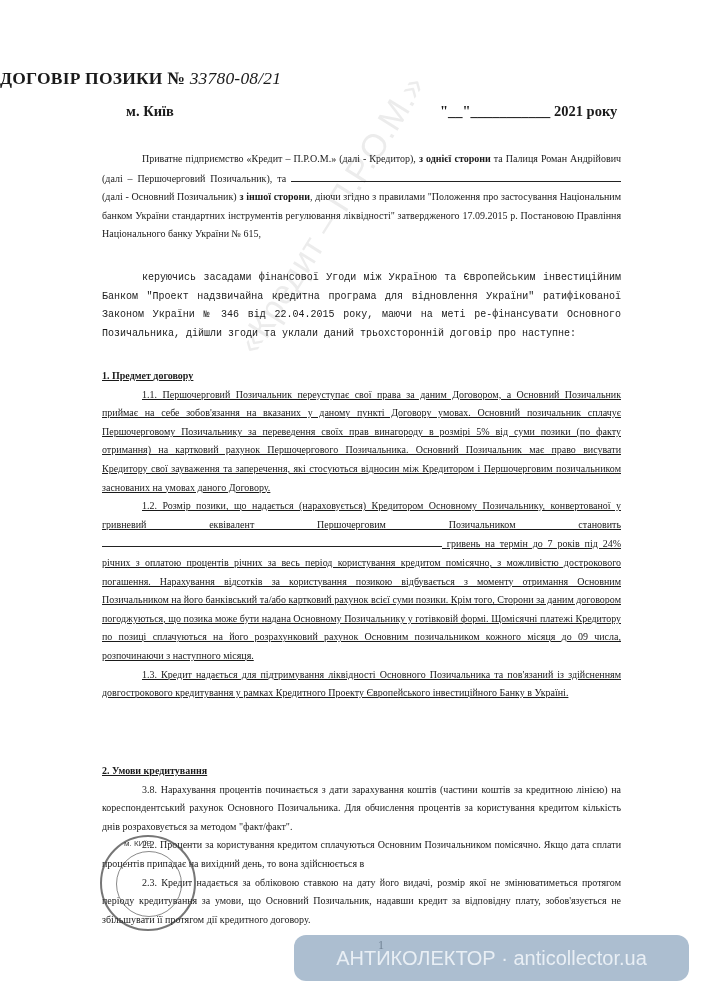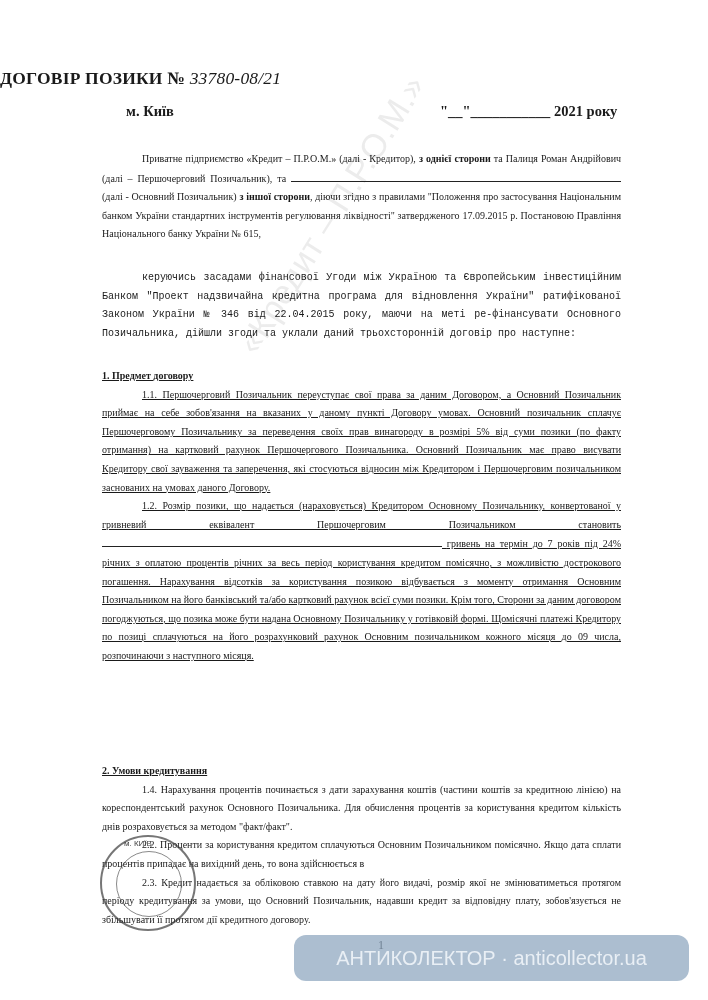--- a/index.html
+++ b/index.html
@@ -81,25 +81,26 @@
   </div>
 
   <div class="body-text" style="top:367px;text-decoration:underline;">
     <p class="sec-head">1. Предмет договору</p>
     <p class="p indent">1.1. Першочерговий Позичальник переуступає свої права за даним Договором, а Основний Позичальник приймає на себе зобов'язання на вказаних у даному пункті Договору умовах. Основний позичальник сплачує Першочерговому Позичальнику за переведення своїх прав винагороду в розмірі 5% від суми позики (по факту отримання) на картковий рахунок Першочергового Позичальника. Основний Позичальник має право висувати Кредитору свої зауваження та заперечення, які стосуються відносин між Кредитором і Першочерговим позичальником заснованих на умовах даного Договору.</p>
     <p class="p indent">
       <span>1.2. Розмір позики, що надається (нараховується) Кредитором Основному Позичальнику, конвертованої у гривневий еквівалент Першочерговим Позичальником становить</span>
       <span class="blank" style="width:340px;"></span>
       <span>гривень на термін до 7 років під 24% річних з оплатою процентів річних за весь період користування кредитом помісячно, з можливістю дострокового погашення. Нарахування відсотків за користування позикою відбувається з моменту отримання Основним Позичальником на його банківський та/або картковий рахунок всієї суми позики. Крім того, Сторони за даним договором погоджуються, що позика може бути надана Основному Позичальнику у готівковій формі. Щомісячні платежі Кредитору по позиці сплачуються на його розрахунковий рахунок Основним позичальником кожного місяця до 09 числа, розпочинаючи з наступного місяця.</span>
     </p>
+    <p class="p indent">1.3. Кредит надається для підтримування ліквідності Основного Позичальника та пов'язаний із здійсненням довгострокового кредитування у рамках Кредитного Проекту Європейського інвестиційного Банку в Україні.</p>
   </div>
 
   <div class="body-text" style="top:762px;">
     <p class="sec-head">2. Умови кредитування</p>
-    <p class="p indent">1.4. Нарахування процентів починається з дати зарахування коштів (частини коштів за кредитною лінією) на кореспондентський рахунок Основного Позичальника. Для обчислення процентів за користування кредитом кількість днів розраховується за методом "факт/факт".</p>
+    <p class="p indent">3.8. Нарахування процентів починається з дати зарахування коштів (частини коштів за кредитною лінією) на кореспондентський рахунок Основного Позичальника. Для обчислення процентів за користування кредитом кількість днів розраховується за методом "факт/факт".</p>
     <p class="p indent">
       <span>2.2. Проценти за користування кредитом сплачуються Основним Позичальником помісячно. Якщо дата сплати процентів припадає на вихідний день, то вона здійснюється в</span>
     </p>
     <p class="p indent">2.3. Кредит надається за обліковою ставкою на дату його видачі, розмір якої не змінюватиметься протягом періоду кредитування за умови, що Основний Позичальник, надавши кредит за відповідну плату, зобов'язується не збільшувати її протягом дії кредитного договору.</p>
   </div>
 
   <div class="stamp">
     <div class="inner"></div>
     <span class="ring-text">м. КИЇВ</span>
   </div>

